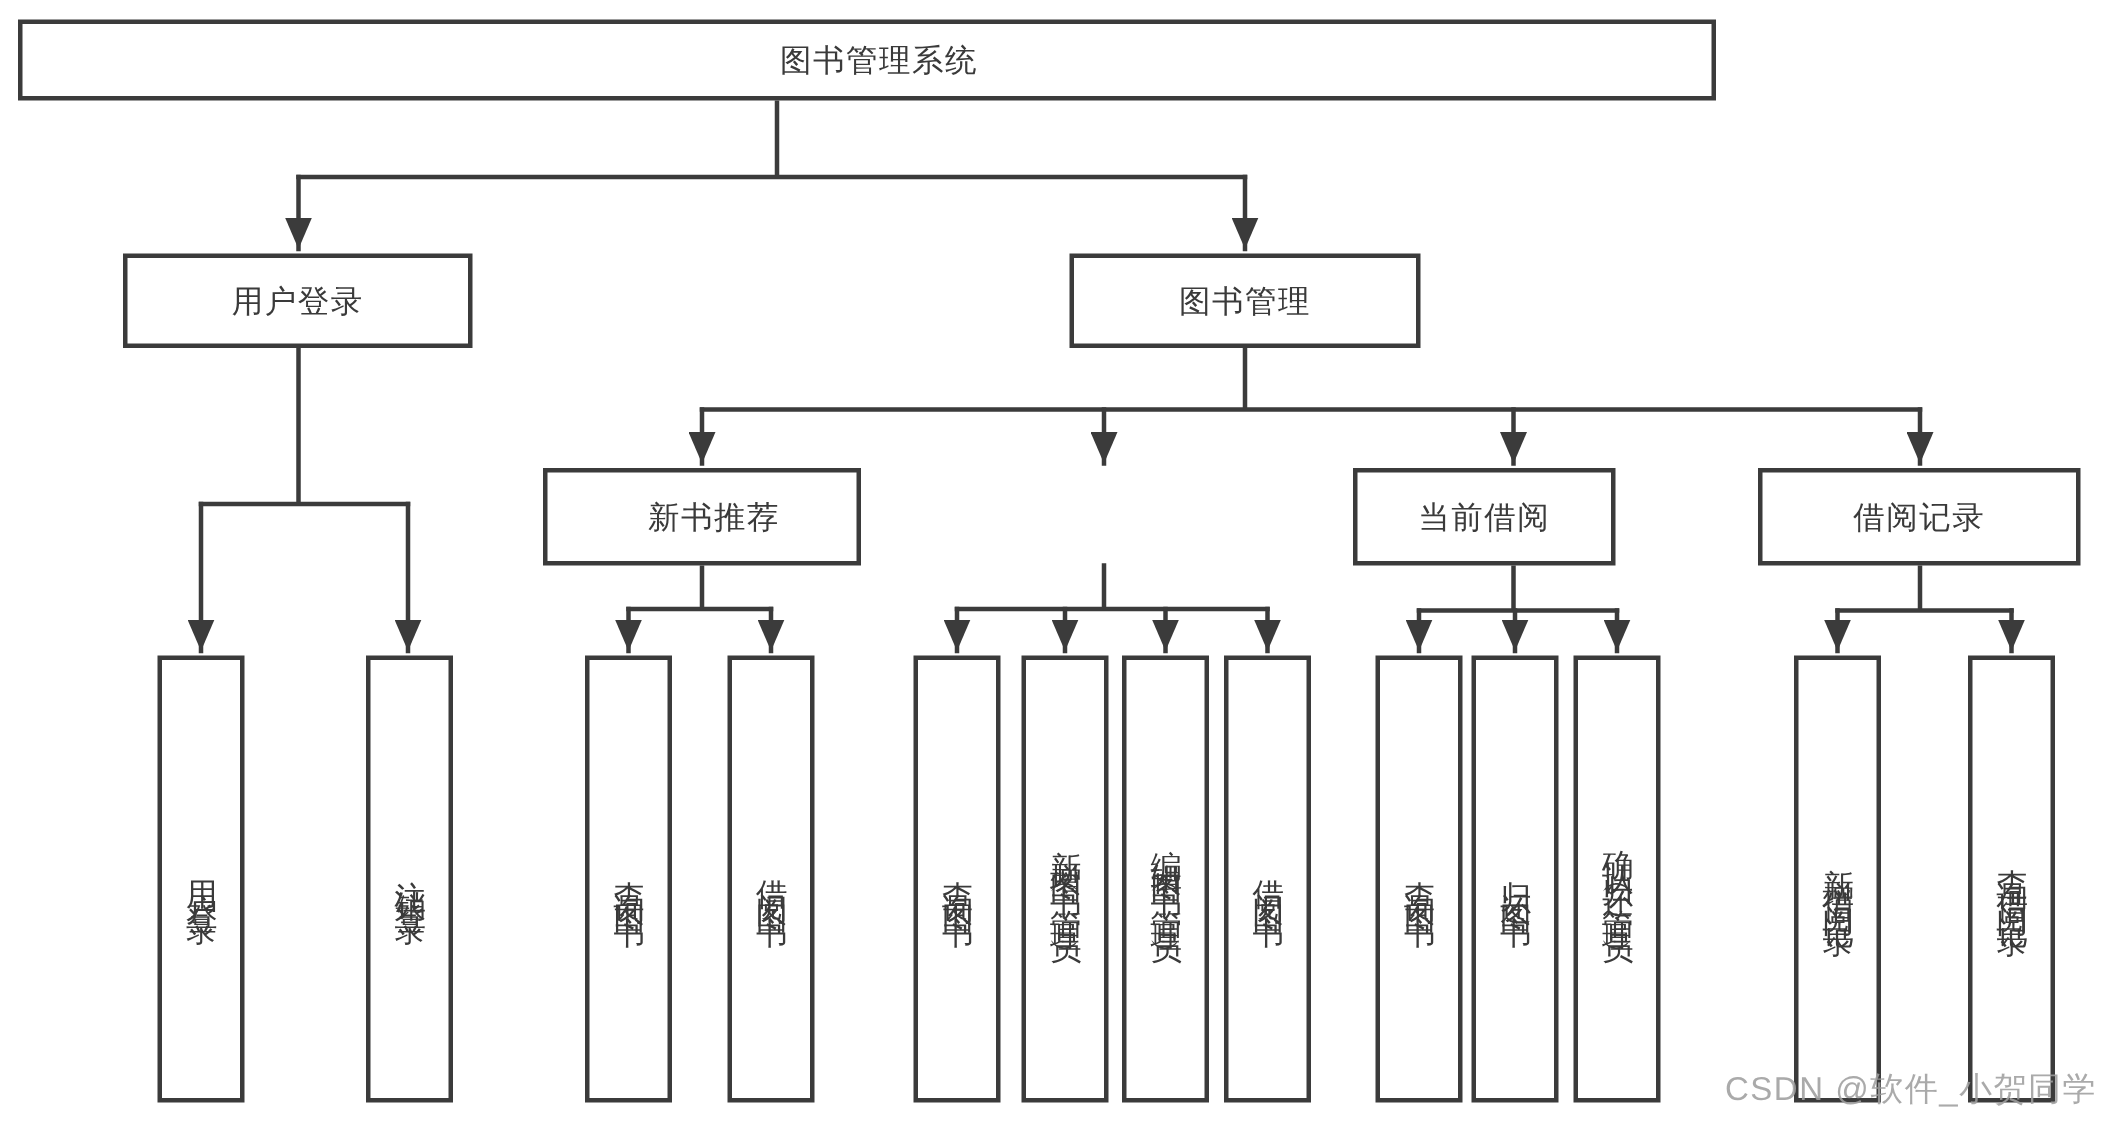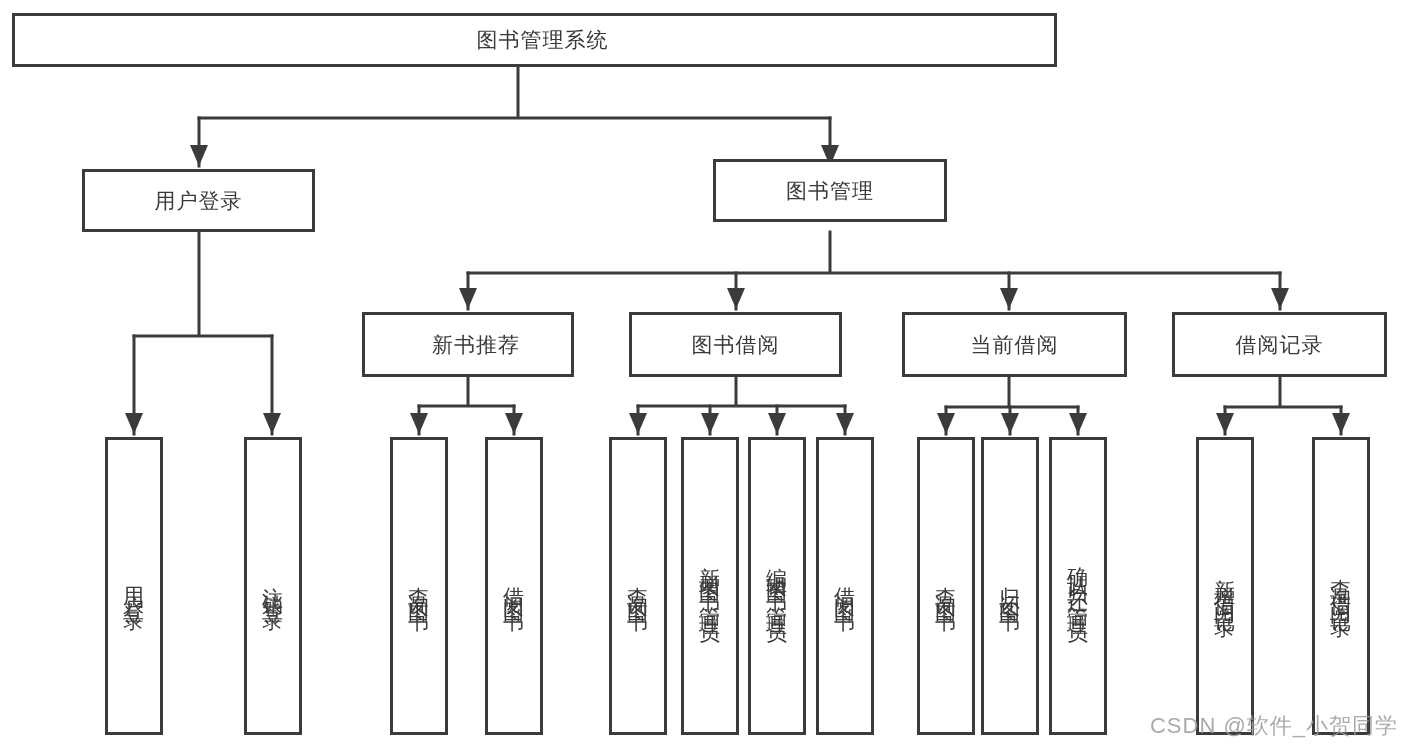--- a/index.html
+++ b/index.html
@@ -25,26 +25,26 @@
     z-index:2;
   }
   .leaf .label{
     writing-mode:vertical-rl;
     text-orientation:mixed;
     letter-spacing:0.38em;
     line-height:1;
     white-space:nowrap;
   }
   
-  .n-root        {left:12px;  top:13px;  width:1045px; height:54px;padding-left:16px;}
+  .n-root        {left:12px;  top:13px;  width:1132px; height:54px;padding-left:16px;}
   .n-user-login  {left:82px;  top:169px; width:233px;  height:63px;}
-  .n-book-mgmt   {left:713px; top:159px; width:234px;  height:63px;text-align:center;}
+  .n-book-mgmt   {left:713px; top:169px; width:234px;  height:63px;text-align:center;}
   .n-new-rec     {left:362px; top:312px; width:212px;  height:65px;padding-left:16px;}
   .n-borrowing   {left:629px; top:312px; width:213px;  height:65px;}
-  .n-current     {left:902px; top:312px; width:225px;  height:65px;}
+  .n-current     {left:902px; top:312px; width:175px;  height:65px;}
   .n-records     {left:1172px;top:312px; width:215px;  height:65px;}
   .leaf          {top:437px; width:58px; height:298px;}
   .l-ul-login    {left:105px;}
   .l-ul-logout   {left:244px;}
   .l-nr-query    {left:390px;}
   .l-nr-borrow   {left:485px;}
   .l-bb-query    {left:609px;}
   .l-bb-add      {left:681px;}
   .l-bb-edit     {left:748px;}
   .l-bb-borrow   {left:816px;}
@@ -118,23 +118,20 @@
   <div class="box n-user-login">
     <span class="label">用户登录</span>
   </div>
   <div class="box n-book-mgmt">
     <span class="label">图书管理</span>
   </div>
 
   <div class="box n-new-rec">
     <span class="label">新书推荐</span>
   </div>
-  <div class="box n-borrowing">
-    <span class="label">图书借阅</span>
-  </div>
   <div class="box n-current">
     <span class="label">当前借阅</span>
   </div>
   <div class="box n-records">
     <span class="label">借阅记录</span>
   </div>
 
   <div class="box leaf l-ul-login">
     <span class="label">用户登录</span>
   </div>

